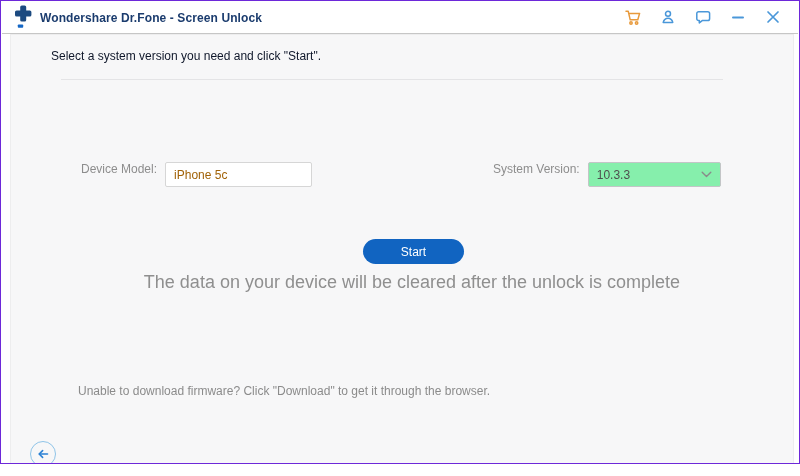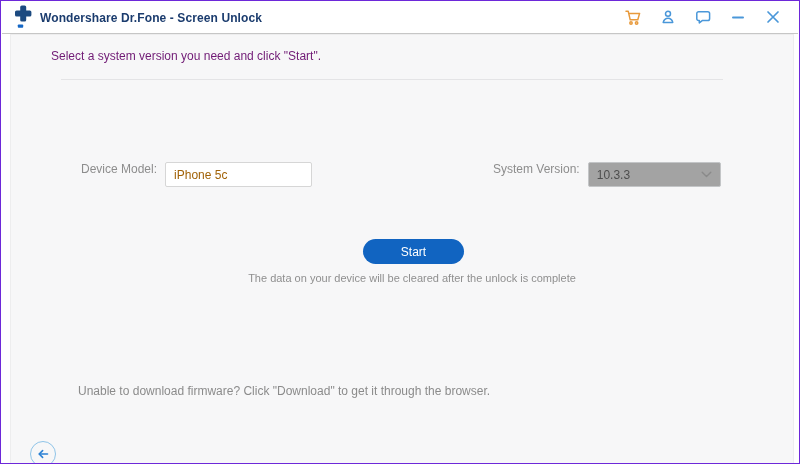--- a/index.html
+++ b/index.html
@@ -43,21 +43,21 @@
   .panel {
     position: absolute;
     left: 9px; top: 33px;
     width: 784px; height: 436px;
     box-sizing: border-box;
     background: #f7f7f8;
     border: 1px solid #ededee;
   }
   .heading {
     position: absolute; left: 40px; top: 14px;
-    font-size: 12px; color: #701a75;
+    font-size: 12px; color: #0f172a;
   }
   .head-sep {
     position: absolute; left: 50px; top: 44px;
     width: 662px; height: 1px;
     background: #e4e4e6;
   }
   .field {
     position: absolute; top: 127px; height: 25px;
     display: flex; align-items: flex-start;
   }
@@ -69,37 +69,37 @@
   .text-input {
     width: 147px; height: 25px; box-sizing: border-box;
     border: 1px solid #d6d6d6; border-radius: 2px;
     background: #ffffff; padding: 0 8px;
     font-family: inherit; font-size: 12px; color: #a16207;
     outline: none;
   }
   .select-box {
     width: 133px; height: 25px; box-sizing: border-box;
     border: 1px solid #c3c5c7; border-radius: 2px;
-    background: #a3a3a3; padding: 0 8px;
+    background: #86efac; padding: 0 8px;
     display: flex; align-items: center; justify-content: space-between;
     font-size: 12px; color: #4e4e4e;
     cursor: pointer;
   }
   .start-btn {
     position: absolute; left: 352px; top: 204px;
     width: 101px; height: 25px;
     border: none; border-radius: 13px;
     background: #1164c1; color: #ffffff;
     font-family: inherit; font-size: 12px;
     cursor: pointer;
   }
   .note {
     position: absolute; left: 20px; right: 0; top: 237px;
     text-align: center;
-    font-size: 11px; color: #8f8f8f;
+    font-size: 18px; color: #8f8f8f;
   }
   .fw-row {
     position: absolute; left: 67px; height: 21px;
     display: flex; align-items: center;
   }
   .fw-row-1 { top: 345px; }
   .fw-row-2 { top: 368px; }
   .fw-text { font-size: 12px; color: #8b8b8b; white-space: nowrap; }
   .pill-btn {
     margin-left: 9px;

